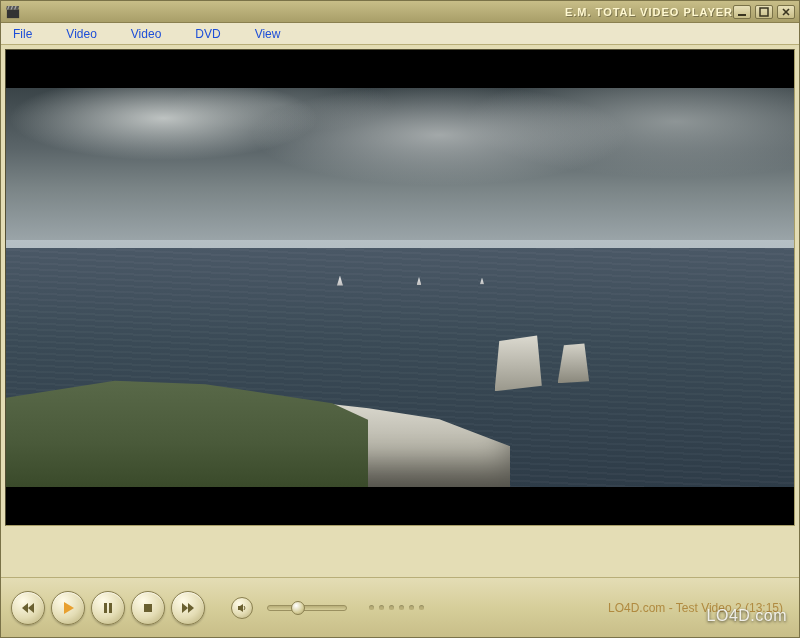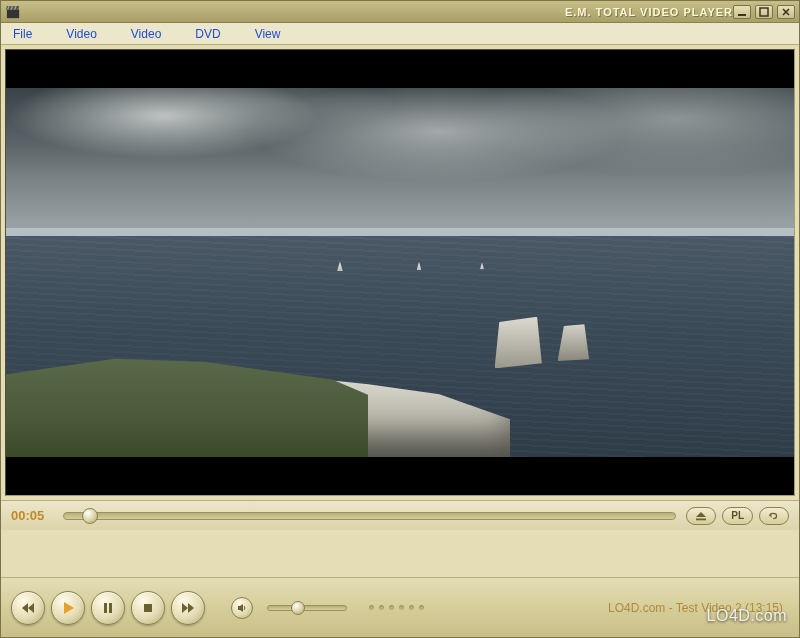--- a/index.html
+++ b/index.html
@@ -297,43 +297,20 @@
       <div class="sail" style="top:47%; left:52%; transform:scale(.8)"></div>
       <div class="sail" style="top:47%; left:60%; transform:scale(.7)"></div>
       <div class="cliff-white"></div>
       <div class="cliff-top-green"></div>
       <div class="stack1"></div>
       <div class="stack2"></div>
     </div>
     <div class="letterbox bottom"></div>
   </div>
 
-  <div class="seek-row">
-    <div class="time-display">00:05</div>
-    <div class="seek-track">
-      <div class="seek-thumb" style="left:3%"></div>
-    </div>
-    <div class="right-buttons">
-      <div class="pill-btn">
-        <svg viewBox="0 0 12 10">
-            <polygon points="6,1 11,6 1,6" fill="#6a6030"></polygon>
-            <rect x="1" y="7.5" width="10" height="1.8" fill="#6a6030"></rect>
-          </svg>
-      </div>
-      <div class="pill-btn">
-        <span>PL</span>
-      </div>
-      <div class="pill-btn">
-        <svg viewBox="0 0 14 10">
-            <path d="M2 5 A4 3 0 1 1 6 8" fill="none" stroke="#6a6030" stroke-width="1.5"></path>
-            <polygon points="2,5 4,3 4,7" fill="#6a6030"></polygon>
-          </svg>
-      </div>
-    </div>
-  </div>
 
   <div class="controls-row">
     <div class="ctrl-btn">
       <svg viewBox="0 0 14 14">
           <polygon points="7,2 1,7 7,12"></polygon>
           <polygon points="13,2 7,7 13,12"></polygon>
         </svg>
     </div>
     <div class="ctrl-btn play">
       <svg viewBox="0 0 14 14">

